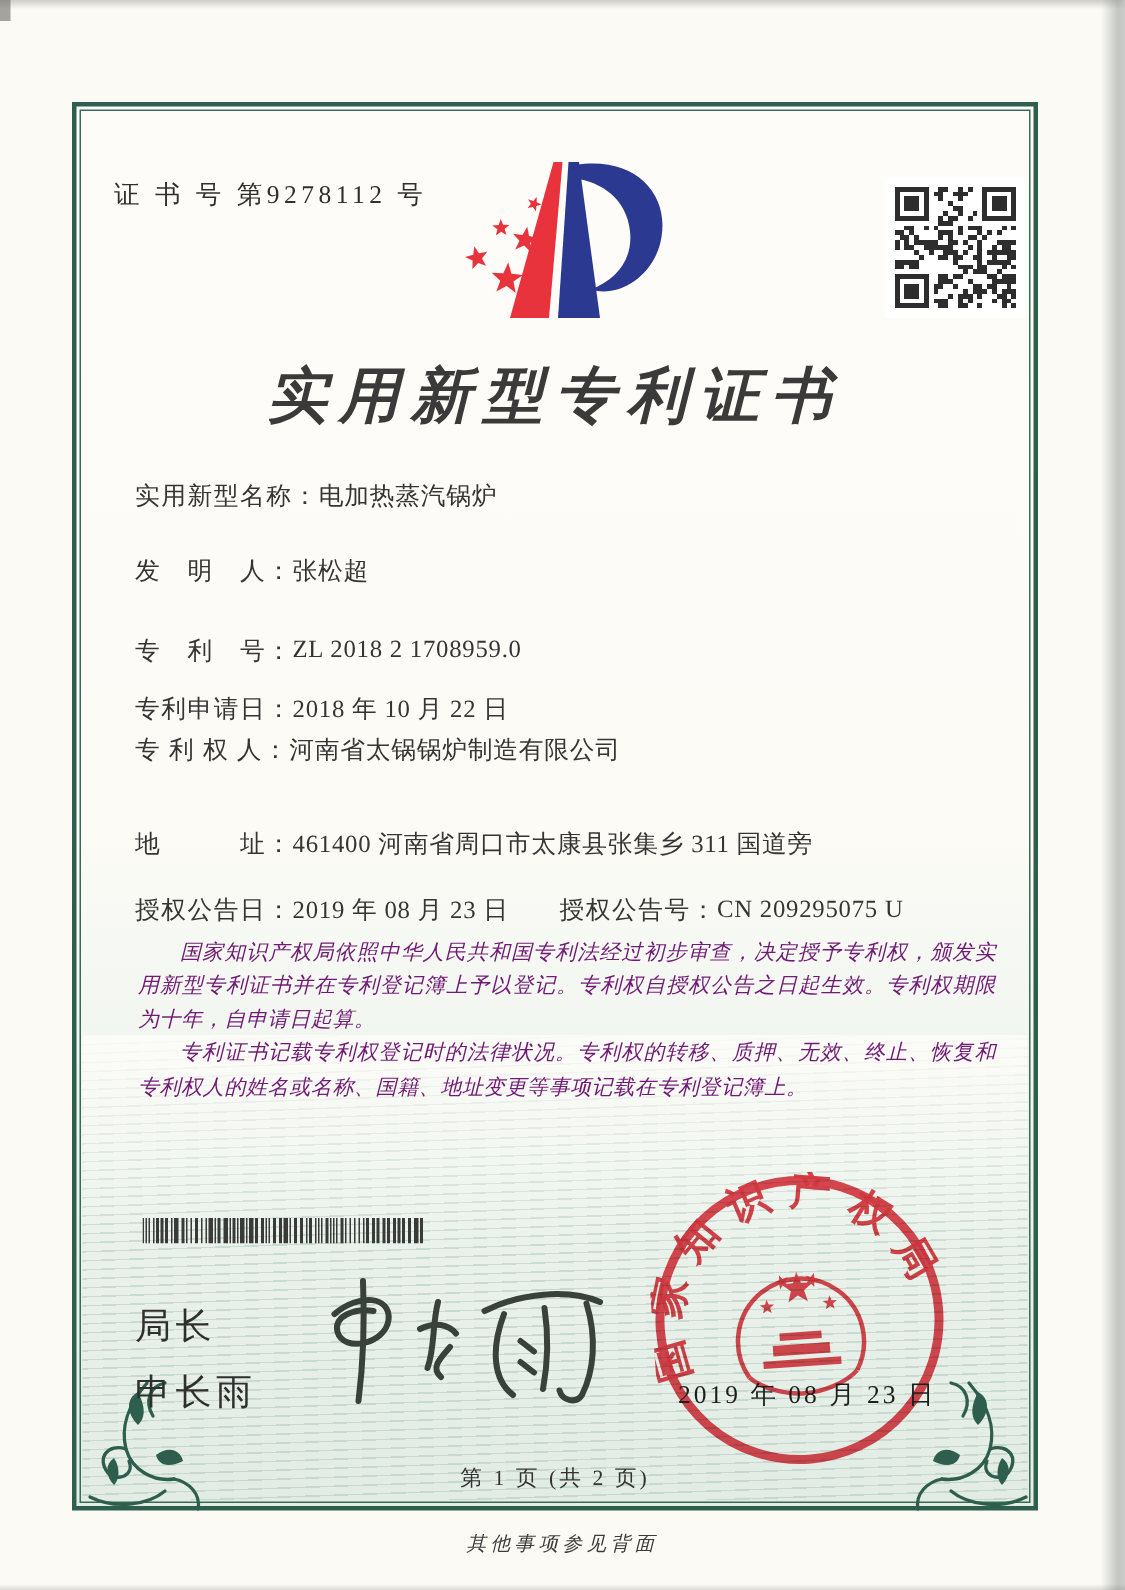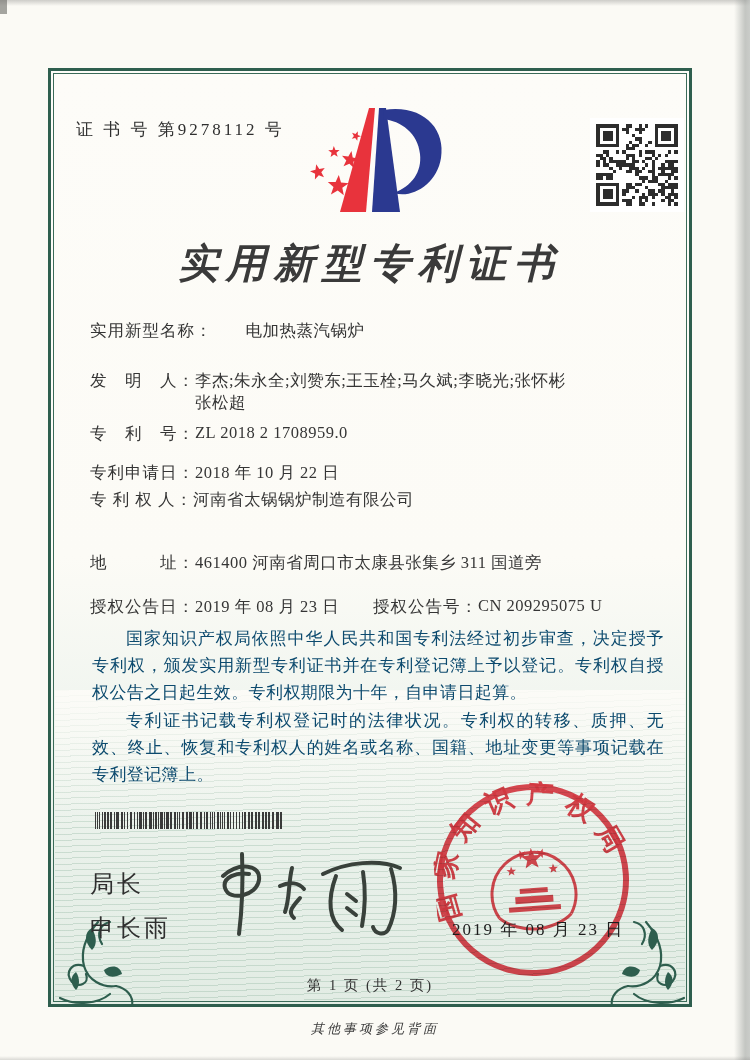--- a/index.html
+++ b/index.html
@@ -43,21 +43,21 @@
     font-size:40px;font-weight:600;letter-spacing:8px;color:#3a3a3a;font-style:italic;}
 
   .fields{position:absolute;left:90px;top:320px;width:578px;font-size:16.5px;color:#353535;}
   .frow{position:absolute;left:0;display:flex;align-items:flex-start;white-space:nowrap;}
   .frow .lab{letter-spacing:1px;}
   .frow .val{letter-spacing:.5px;}
   .val .line2{display:block;}
   .grant-pair2{position:absolute;left:283px;top:0;display:flex;white-space:nowrap;}
 
   .paras{position:absolute;left:92px;top:625px;width:572px;
-    font-size:17px;line-height:1.6;color:#0c4a6e;letter-spacing:.4px;text-align:justify;}
+    font-size:14px;line-height:1.6;color:#701a75;font-style:italic;letter-spacing:.4px;text-align:justify;}
   .paras p{margin:0;text-indent:2em;}
 
   .barcode{position:absolute;left:95px;top:812px;width:192px;height:17px;}
 
   .signer{position:absolute;left:90px;top:868px;font-size:24px;color:#2f2f2f;letter-spacing:3px;
     font-family:"Liberation Sans","DejaVu Sans",sans-serif;}
   .signer .name{margin-top:12px;}
   .signature{position:absolute;left:195px;top:842px;width:215px;height:95px;}
 
   .seal{position:absolute;left:435px;top:782px;width:196px;height:196px;mix-blend-mode:multiply;transform:rotate(-4deg);}
@@ -415,27 +415,27 @@
       <rect x="5" y="26" width="1" height="1"></rect>
       <rect x="6" y="26" width="1" height="1"></rect>
       <rect x="7" y="26" width="1" height="1"></rect>
       <rect x="8" y="26" width="1" height="1"></rect>
     </g>
 </svg>
 
 <div class="title">实用新型专利证书</div>
 
 <div class="fields">
-  <div class="frow" style="top:0;gap:33px;">
+  <div class="frow" style="top:0;">
     <span class="lab">实用新型名称：</span>
     <span class="val">电加热蒸汽锅炉</span>
   </div>
   <div class="frow" style="top:50px;">
     <span class="lab">发　明　人：</span>
-    <span class="val"><span>李杰;朱永全;刘赞东;王玉栓;马久斌;李晓光;张怀彬</span><span class="line2">张松超</span></span>
+    <span class="val"><span class="line2">张松超</span></span>
   </div>
   <div class="frow" style="top:103px;">
     <span class="lab">专　利　号：</span>
     <span class="val">ZL 2018 2 1708959.0</span>
   </div>
   <div class="frow" style="top:142px;">
     <span class="lab">专利申请日：</span>
     <span class="val">2018 年 10 月 22 日</span>
   </div>
   <div class="frow" style="top:169px;align-items:flex-end;">

